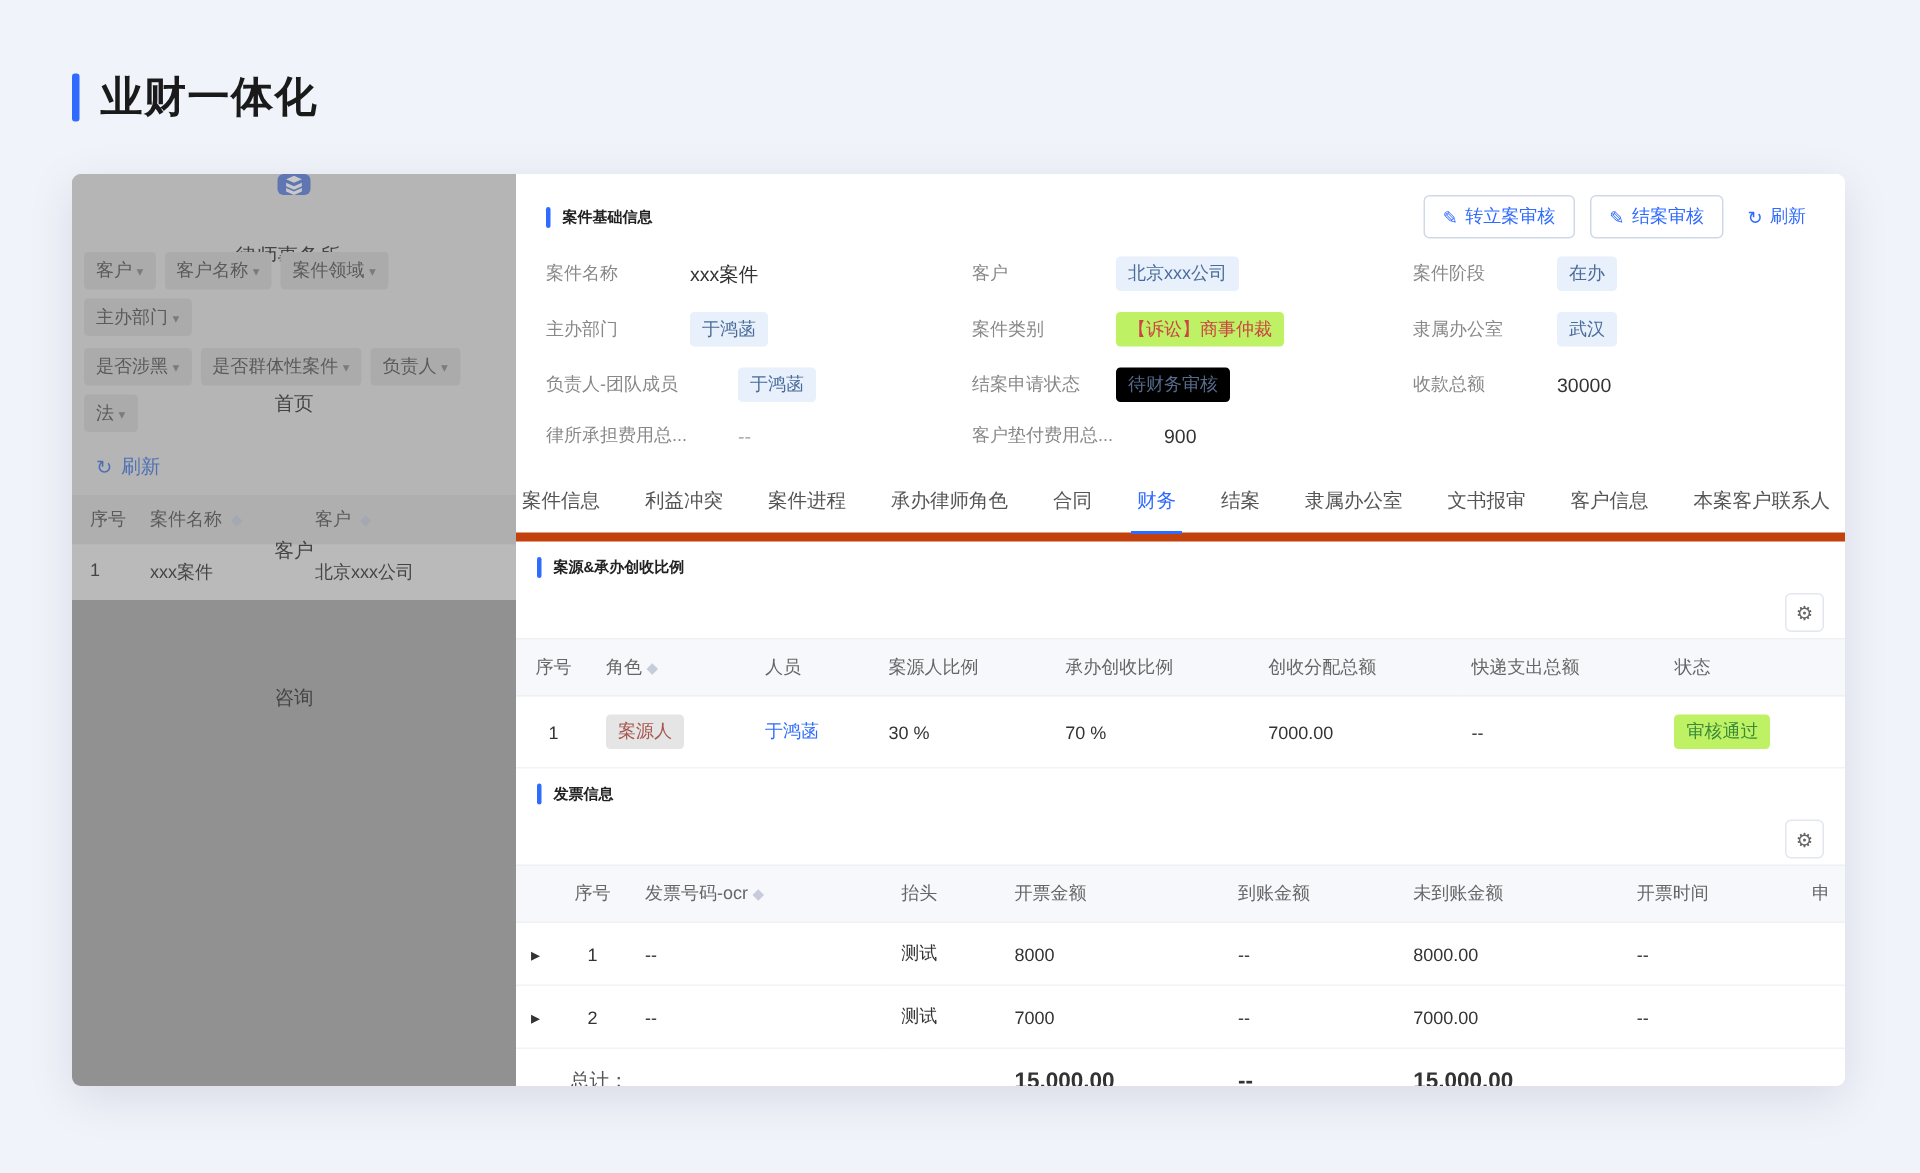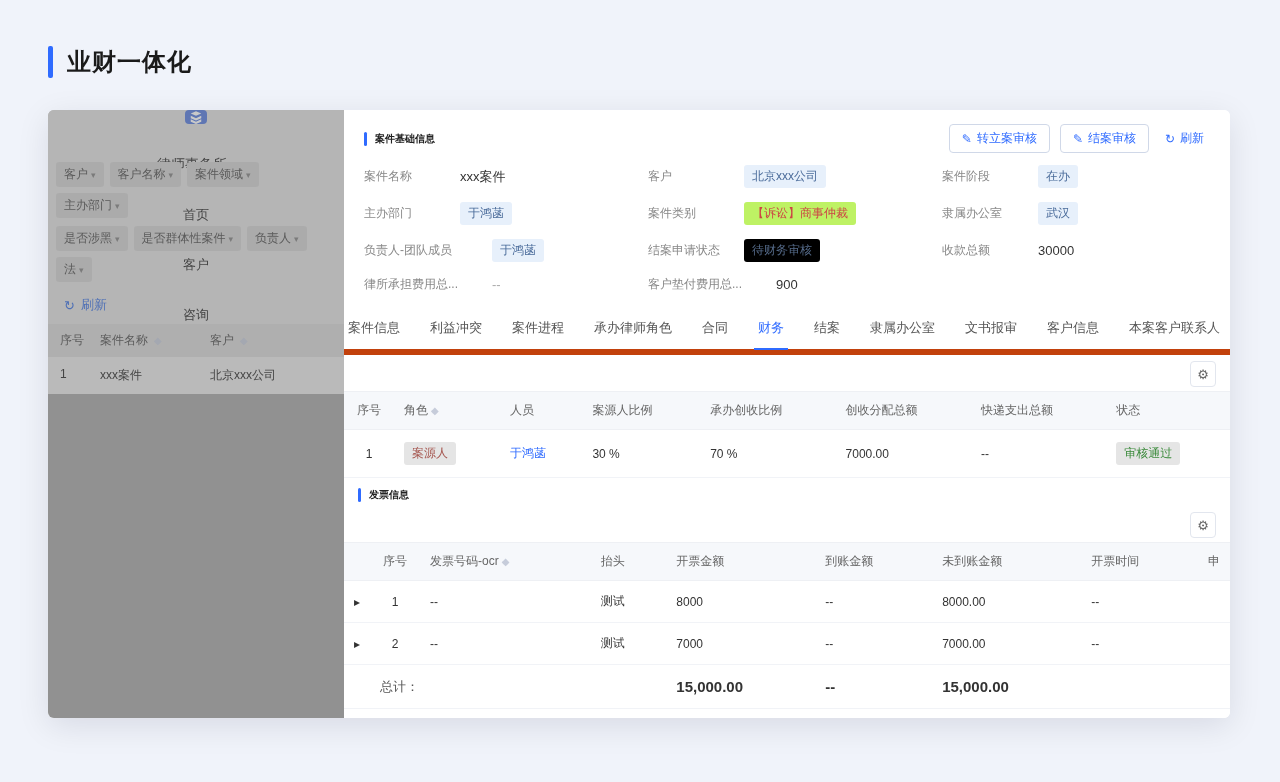--- a/index.html
+++ b/index.html
@@ -1,30 +1,30 @@
 <!DOCTYPE html>
 <html><head>
 <meta charset="utf-8">
 <style>
 * { box-sizing: border-box; margin: 0; padding: 0; }
 body { font-family: -apple-system, "PingFang SC", "Microsoft YaHei", sans-serif; background: #f0f3fa; color: #333; font-size: 13px; }
 .page { width: 1280px; height: 782px; position: relative; background: #f0f3fa; padding: 46px 48px 0 48px; }
 .title-bar { display: flex; align-items: center; margin-bottom: 32px; }
 .title-accent { width: 5px; height: 32px; background: #2f6bff; margin-right: 14px; border-radius: 2px; }
-.page-title { font-size: 24px; font-weight: 700; color: #1a1a1a; letter-spacing: 1px; }
+.page-title { font-size: 28px; font-weight: 700; color: #1a1a1a; letter-spacing: 1px; }
 
 .app-shell { position: relative; width: 1182px; height: 608px; background: #fff; border-radius: 6px; overflow: hidden; box-shadow: 0 8px 32px rgba(0,0,40,0.1); display: flex; }
 
 
 .left-panel { width: 296px; flex: none; background: #a9a9a9; position: relative; overflow: hidden; }
 .left-inner { background: #e0e0e0; }
 .left-header { display: flex; align-items: center; height: 48px; padding: 0 12px; gap: 32px; flex-direction: column; }
 .brand-icon { width: 22px; height: 22px; background: #5c80de; border-radius: 4px; display: flex; align-items: center; justify-content: center; color: #fff; font-size: 12px; }
 .brand-name { font-size: 14px; color: #333; margin-right: 8px; }
-.nav-item { font-size: 13px; color: #333; cursor: pointer; }
+.nav-item { font-size: 13px; color: #333; cursor: pointer; margin-top: 48px; }
 .filter-row { display: flex; flex-wrap: wrap; gap: 6px; padding: 4px 8px; }
 .filter-pill { background: #d2d2d2; border-radius: 3px; padding: 4px 8px; font-size: 12px; color: #555; display: inline-flex; align-items: center; gap: 3px; cursor: pointer; white-space: nowrap; }
 .filter-pill::after { content: "▾"; font-size: 9px; color: #888; }
 .refresh-row { padding: 10px 16px; color: #4477e0; font-size: 13px; cursor: pointer; display: flex; align-items: center; gap: 6px; }
 .mini-table-head { display: flex; background: #d8d8d8; padding: 8px 12px; font-size: 12px; color: #555; }
 .mini-th-seq { width: 40px; }
 .mini-th-name { width: 110px; display: flex; align-items: center; gap: 3px; }
 .mini-th-cust { flex: 1; display: flex; align-items: center; gap: 3px; }
 .mini-table-row { display: flex; background: #e8e8e8; padding: 10px 12px; font-size: 12px; color: #333; }
 .left-overlay { position: absolute; inset: 0; background: rgba(100,100,100,0.35); pointer-events: none; }
@@ -40,21 +40,21 @@
 
 .info-grid { padding: 2px 20px 14px 20px; display: grid; grid-template-columns: 280px 290px 1fr; row-gap: 14px; column-gap: 4px; font-size: 13px; }
 .info-item { display: flex; align-items: center; gap: 18px; }
 .info-label { color: #888; width: 78px; flex: none; font-size: 12px; }
 .info-label.wide { width: 110px; }
 .tag { display: inline-block; padding: 3px 8px; border-radius: 3px; font-size: 12px; }
 .tag-blue-soft { background: #e7f0fb; color: #4a6b9a; }
 .tag-teal { background: #d9f0eb; color: #2a8a6f; }
 .tag-red-soft { background: #bef264; color: #c44; }
 .tag-gray-blue { background: #000000; color: #556b8a; }
-.tag-green-soft { background: #e5e5e5; color: #3a8a3a; }
+.tag-green-soft { background: #bef264; color: #3a8a3a; }
 .tag-red-brown { background: #e5e5e5; color: #a5554e; }
 .plain-val { color: #333; }
 .dash { color: #aaa; }
 
 .tabs-row { display: flex; align-items: center; gap: 22px; padding: 0 4px 0 0; border-bottom: 6px solid #c2410c; font-size: 13px; position: relative; }
 .tab { padding: 12px 4px; color: #555; cursor: pointer; white-space: nowrap; }
 .tab.active { color: #2f6bff; position: relative; }
 .tab.active::after { content: ""; position: absolute; left: 0; right: 0; bottom: -1px; height: 2px; background: #2f6bff; }
 
 .section-block { padding: 10px 0 4px 14px; }
@@ -213,20 +213,23 @@
         <div class="tab">结案</div>
         <div class="tab">隶属办公室</div>
         <div class="tab">文书报审</div>
         <div class="tab">客户信息</div>
         <div class="tab">本案客户联系人</div>
 
       </div>
 
       <div class="scroll-area">
 
+        <div class="section-block">
+            <div class="section-title">案源&amp;承办创收比例</div>
+          </div>
         <div class="gear-btn">
             <span>⚙</span>
           </div>
         <table class="data-table">
           <thead>
               <tr>
             <th class="seq-col">序号</th>
             <th><span>角色</span><span class="sort-ic">◆</span></th>
             <th>人员</th>
             <th>案源人比例</th>

